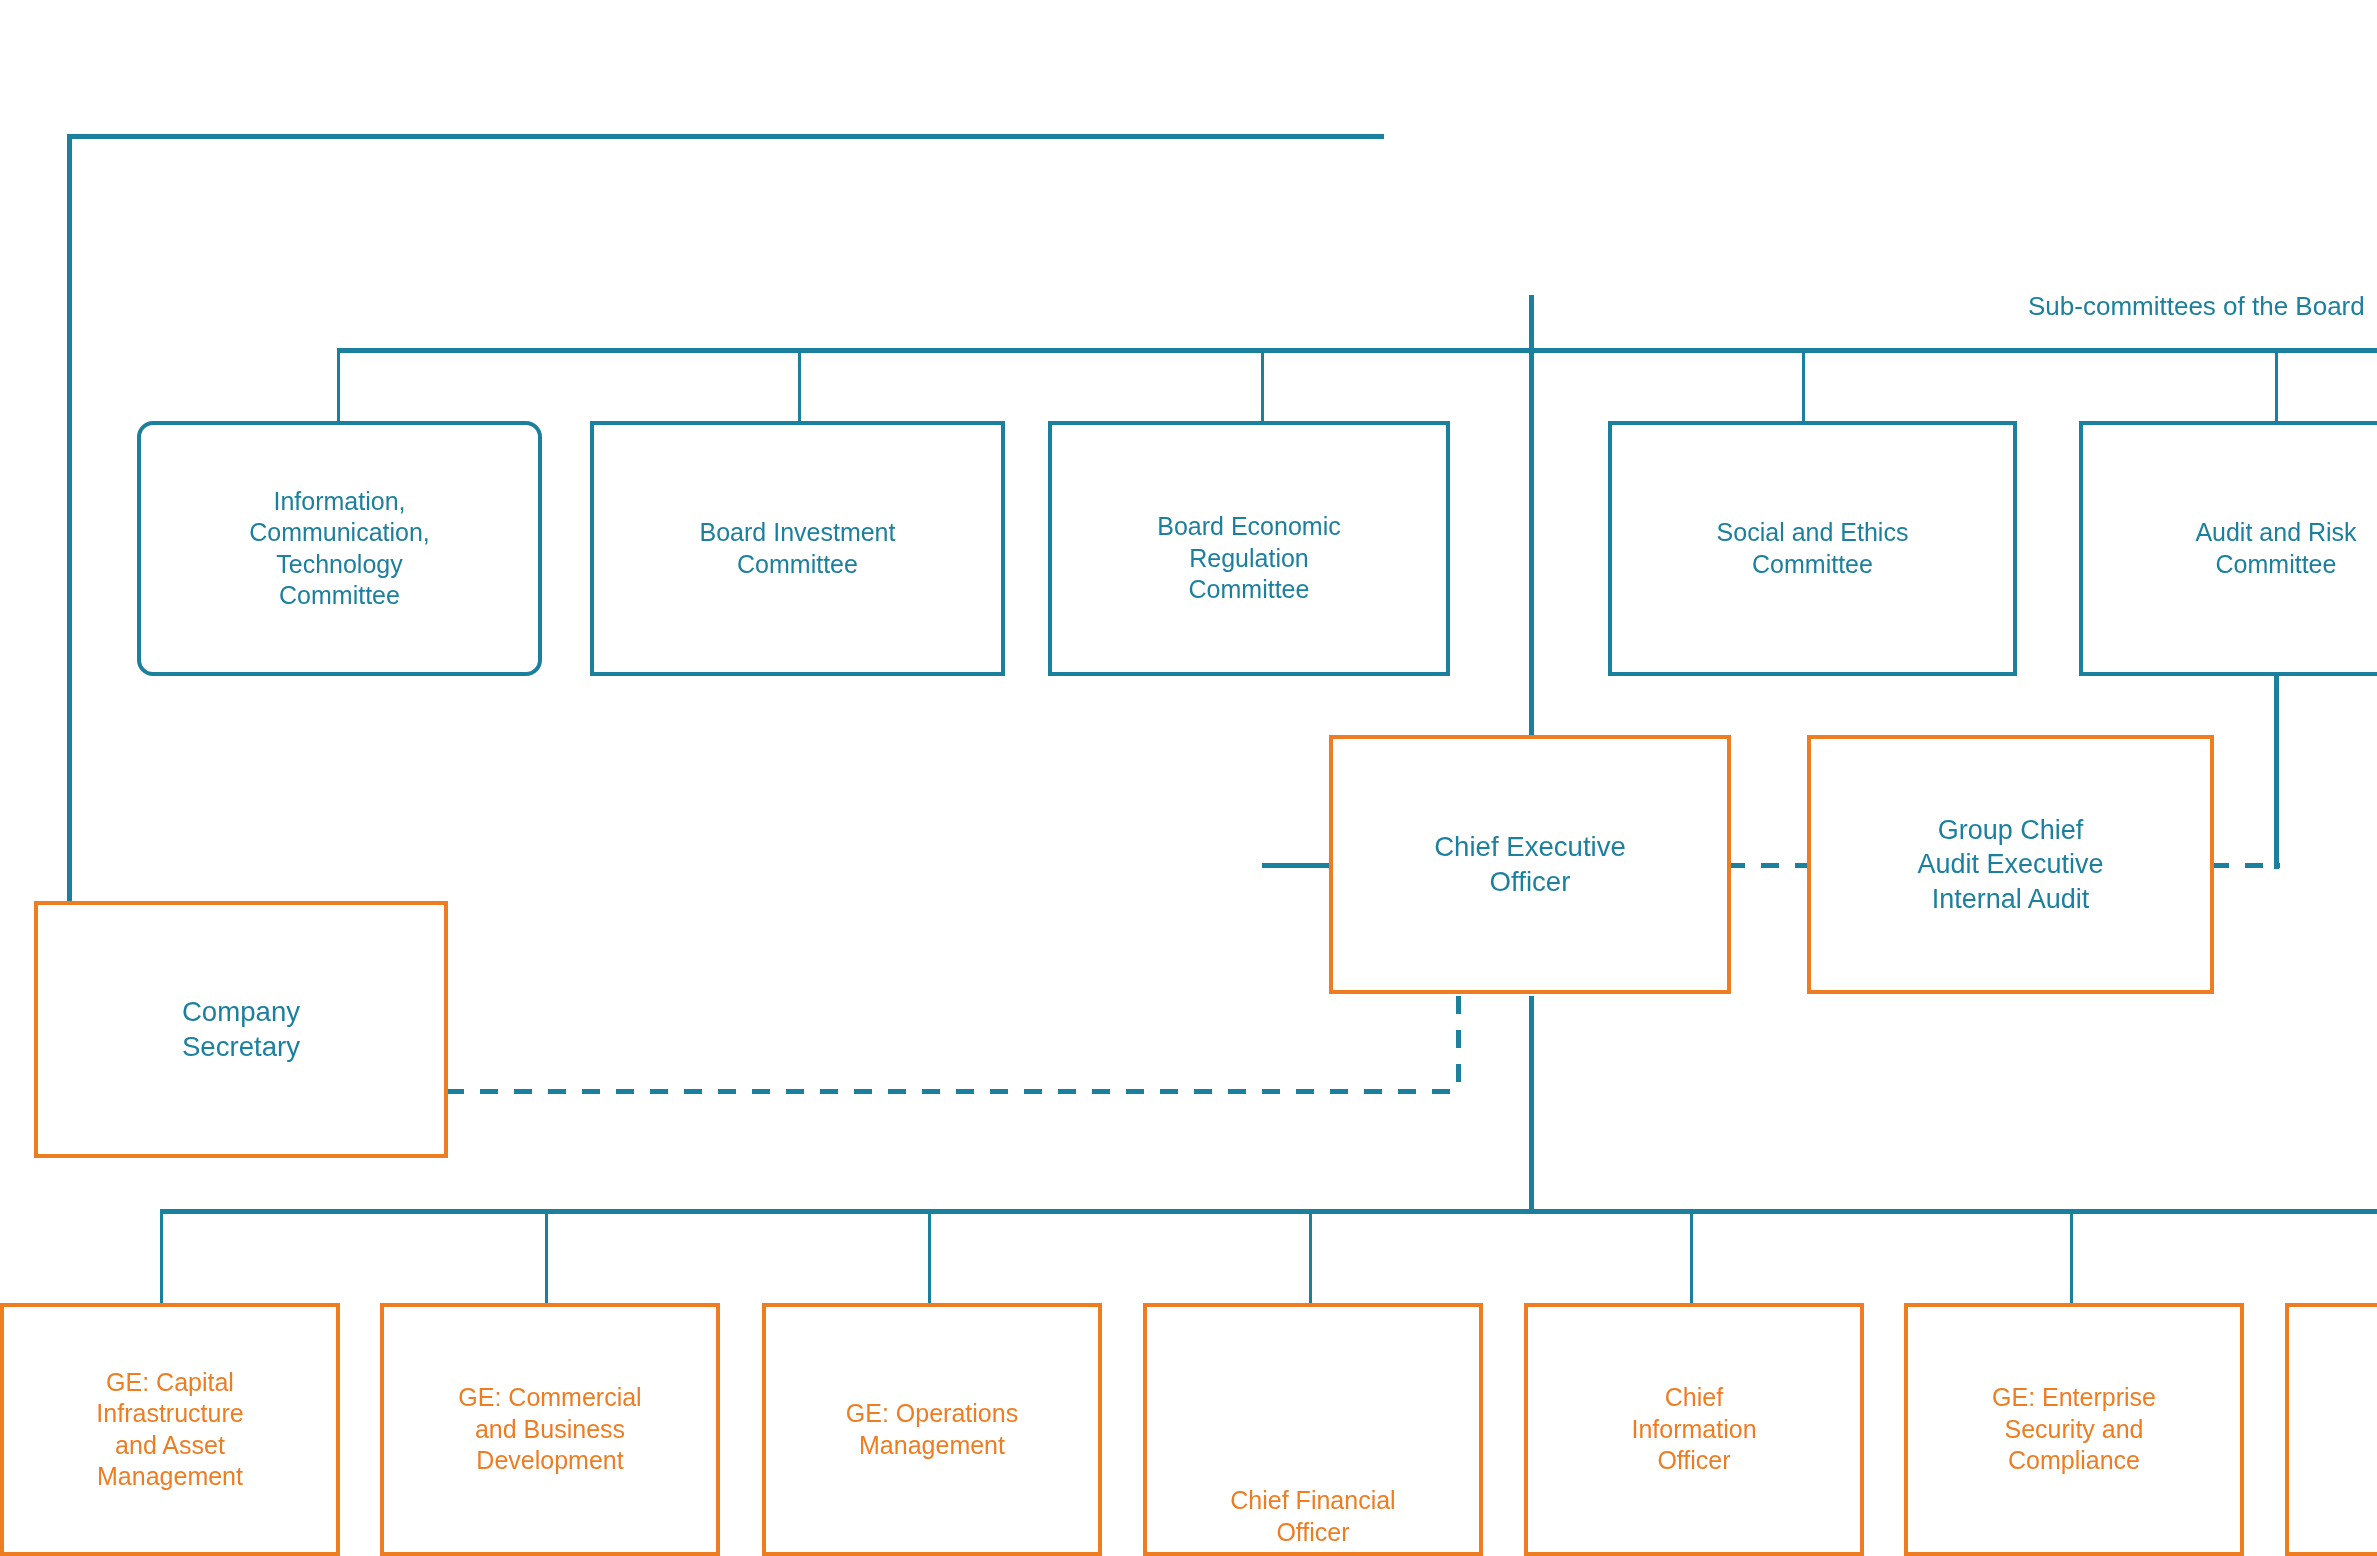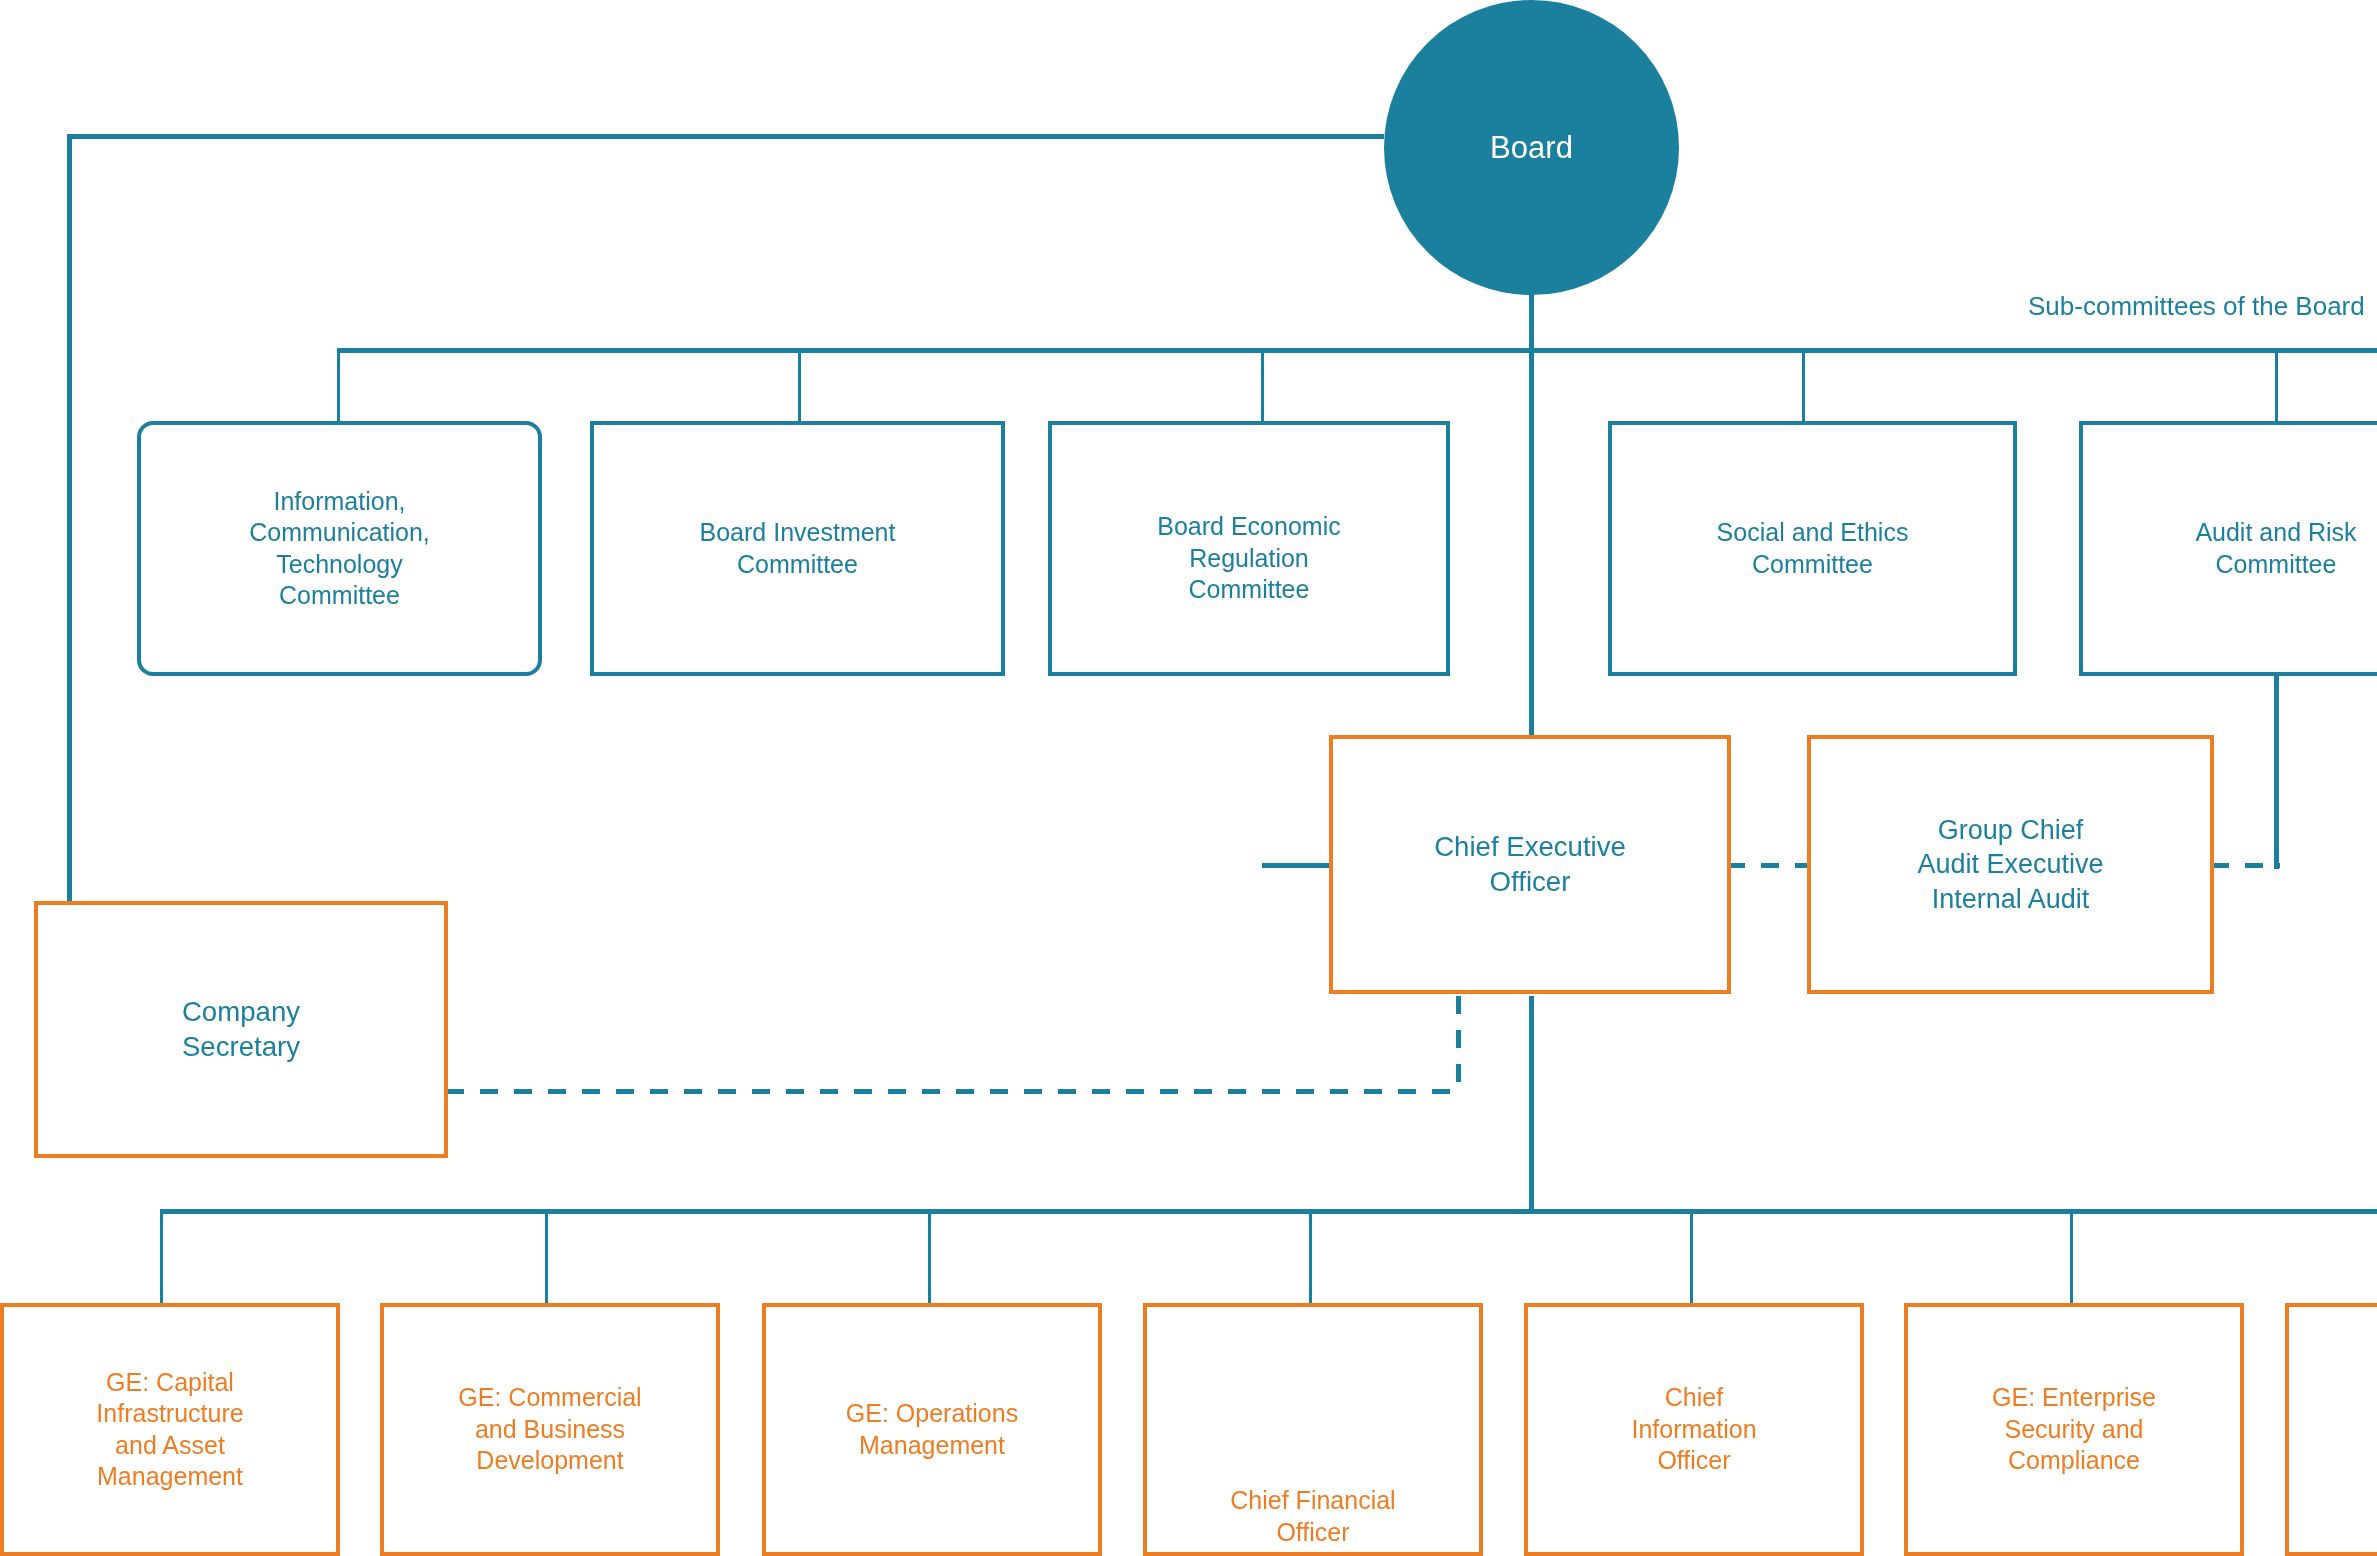--- a/index.html
+++ b/index.html
@@ -95,23 +95,20 @@
   <div class="ln v" style="left:1529px;top:996px;height:216px;"></div>
   <div class="ln h" style="left:160px;top:1209px;width:2699px;"></div>
 
   <div class="ln vthin" style="left:160px;top:1209px;height:95px;"></div>
   <div class="ln vthin" style="left:545px;top:1209px;height:95px;"></div>
   <div class="ln vthin" style="left:928px;top:1209px;height:95px;"></div>
   <div class="ln vthin" style="left:1309px;top:1209px;height:95px;"></div>
   <div class="ln vthin" style="left:1690px;top:1209px;height:95px;"></div>
   <div class="ln vthin" style="left:2070px;top:1209px;height:95px;"></div>
 
-  <div id="board-node" style="left:1384px;top:0px;width:295px;height:295px;">
-    <span class="lbl">Board</span>
-  </div>
 
   <div id="subcommittee-caption" style="left:2028px;top:291px;">Sub-committees of the Board</div>
 
   <div class="node blue f52" style="left:137px;top:421px;width:405px;height:255px;border-radius:16px;">
     <span class="lbl" style="white-space:pre-line;">Information,
 Communication,
 Technology
 Committee</span>
   </div>
   <div class="node blue f52" style="left:590px;top:421px;width:415px;height:255px;">

